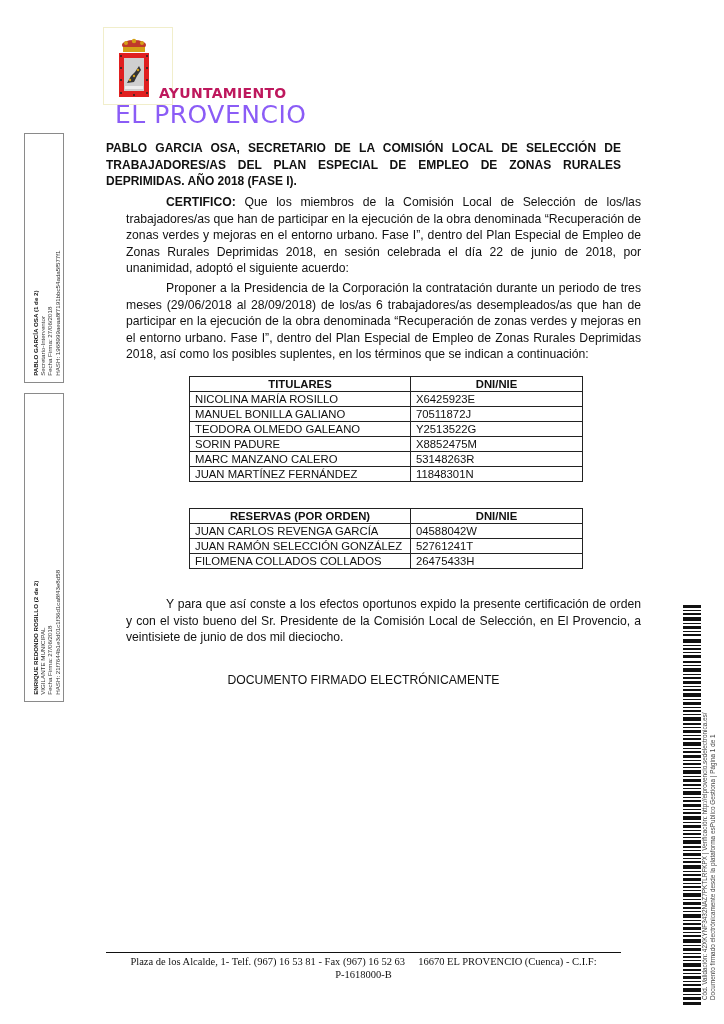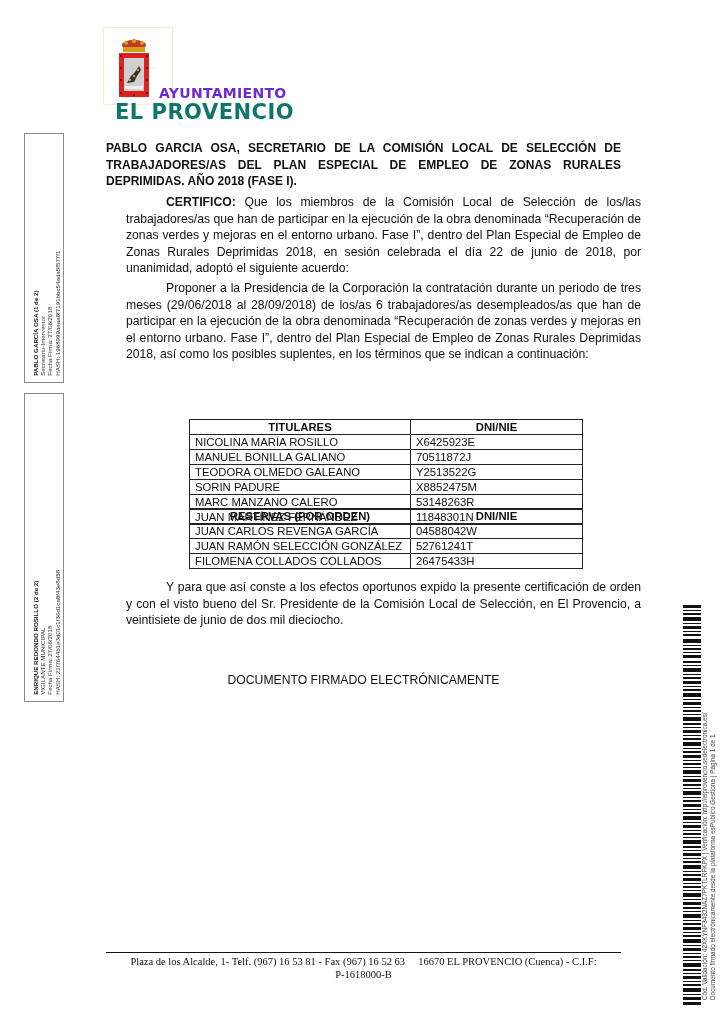--- a/index.html
+++ b/index.html
@@ -1,33 +1,33 @@
 <!DOCTYPE html>
 <html><head>
 <meta charset="utf-8">
 <style>
   html, body { margin:0; padding:0; }
   body { width:724px; height:1024px; background:#ffffff; position:relative; overflow:hidden; font-family:"Liberation Sans", sans-serif; color:#111; }
   .logo-frame { position:absolute; left:103px; top:27px; width:68px; height:76px; border:1px solid #f1eecb; }
   .crest { position:absolute; left:117px; top:38px; width:34px; height:60px; }
-  .logo-title1 { position:absolute; left:159px; top:85px; font-family:"DejaVu Sans", sans-serif; font-weight:bold; font-size:14px; letter-spacing:0.3px; color:#6d28d9;text-align:right; }
-  .logo-title2 { position:absolute; left:115px; top:100px; font-family:"DejaVu Sans", sans-serif; font-weight:bold; font-size:21px; letter-spacing:0.5px; color:#0f766e; }
+  .logo-title1 { position:absolute; left:159px; top:85px; font-family:"DejaVu Sans", sans-serif; font-weight:bold; font-size:14px; letter-spacing:0.3px; color:#be185d;text-align:right; }
+  .logo-title2 { position:absolute; left:115px; top:100px; font-family:"DejaVu Sans", sans-serif; font-weight:normal; font-size:25px; letter-spacing:0.5px; color:#8b5cf6; }
   .heading { position:absolute; left:106px; top:140px; width:515px; font-weight:bold; font-size:12px; line-height:16.5px; text-align:justify; text-align-last:left; }
   .para { position:absolute; left:106px; width:515px; font-size:12.2px; line-height:16.5px; text-align:justify;margin-left:20px; }
   .para .indent { display:inline-block; width:40px; }
   .p1 { top:194px; }
   .p2 { top:280px; }
-  .p3 { top:579px; }
+  .p3 { top:596px; }
   .signed { position:absolute; left:106px; width:515px; top:637px; text-align:center; font-size:12.2px;margin-top:36px; }
   table.list { position:absolute; left:189px; border-collapse:collapse; font-size:11.3px; }
   table.list td, table.list th { border:1px solid #222; padding:0 5px; height:14px; line-height:14px; }
   table.list th { font-weight:bold; text-align:center; }
   table.list td.name { width:210px; }
   table.list td.dni { width:161px; }
-  .t1 { top:376px;margin-top:43px; }
+  .t1 { top:376px; }
   .t2 { top:508px; }
   .footer-line { position:absolute; left:106px; top:952px; width:515px; border-top:1.5px solid #111; }
   .footer { position:absolute; left:106px; top:955px; width:515px; font-family:Liberation Serif, serif; font-size:10.5px; line-height:13px; text-align:center; }
   .sig-box { position:absolute; left:24px; width:38px; border:1px solid #8a8a8a; }
   .sig1 { top:133px; height:248px; }
   .sig2 { top:393px; height:307px; }
   .sig-text { position:absolute; left:2px; bottom:4px; transform-origin:left bottom; transform:rotate(-90deg) translate(0, 34px); width:240px; font-size:6.2px; line-height:7.2px; color:#333; white-space:nowrap; }
   .sig-text b { color:#111; }
   .barcode { position:absolute; left:683px; top:605px; width:18px; height:400px; }
   .valid-text { position:absolute; left:701px; top:1000px; transform-origin:left top; transform:rotate(-90deg); width:400px; font-size:6.4px; line-height:8px; color:#444; white-space:nowrap; }

